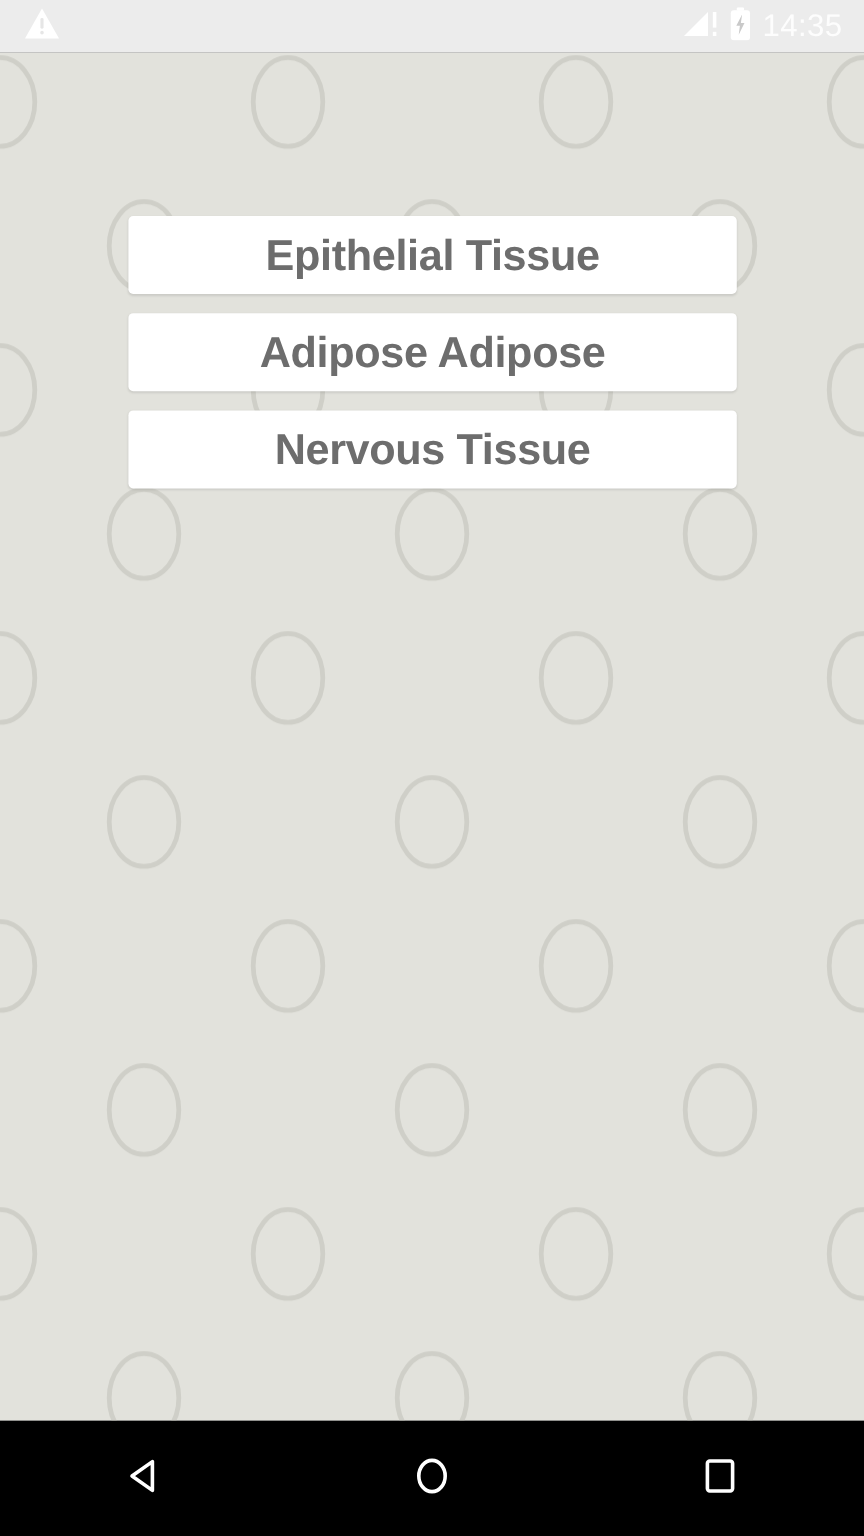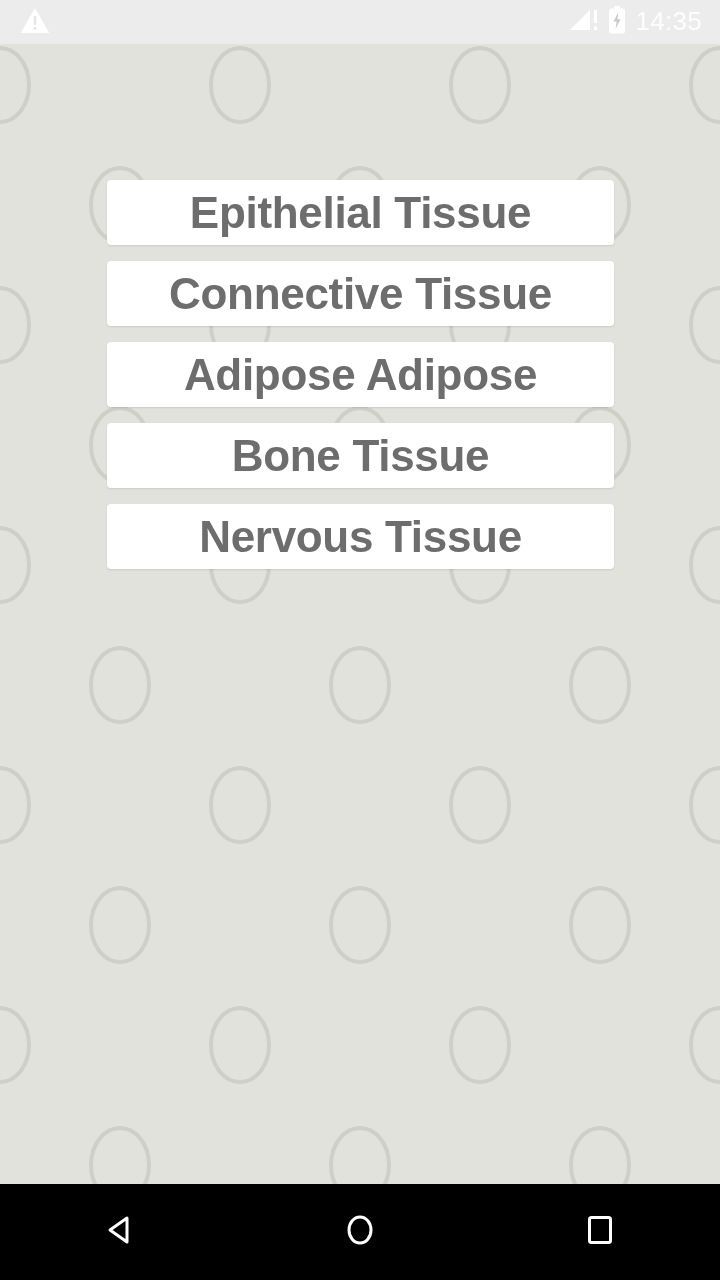--- a/index.html
+++ b/index.html
@@ -81,21 +81,21 @@
     gap: 16px;
   }
   .tissue-button {
     height: 65px;
     background: #ffffff;
     border: none;
     border-radius: 4px;
     box-shadow: 0 1px 2px rgba(0,0,0,0.10);
     color: #6d6d6d;
     font-family: "Liberation Sans", sans-serif;
-    font-size: 44px;
+    font-size: 36px;
     font-weight: bold;
     letter-spacing: -0.3px;
     line-height: 65px;
     text-align: center;
     padding: 0;
     cursor: pointer;
     white-space: nowrap;
     overflow: hidden;
     display: block;
     width: 100%;
@@ -163,23 +163,21 @@
           <ellipse cx="0" cy="44" rx="29" ry="37" fill="none" stroke="#cfcfc8" stroke-width="4"></ellipse>
           <ellipse cx="240" cy="44" rx="29" ry="37" fill="none" stroke="#cfcfc8" stroke-width="4"></ellipse>
           <ellipse cx="120" cy="164" rx="29" ry="37" fill="none" stroke="#cfcfc8" stroke-width="4"></ellipse>
         </pattern>
       </defs>
       <rect x="0" y="0" width="720" height="1140" fill="url(#circleTile)"></rect>
     </svg>
 
     <div id="button-list">
       <button class="tissue-button">Epithelial Tissue</button>
-      <button class="tissue-button">Connective Tissue</button>
       <button class="tissue-button">Adipose Adipose</button>
-      <button class="tissue-button">Bone Tissue</button>
       <button class="tissue-button">Nervous Tissue</button>
     </div>
 
   </div>
 
   <div id="nav-bar">
     <div class="nav-key">
       <span>
         <svg width="34" height="34" viewBox="0 0 34 34" aria-hidden="true">
           <path d="M24 5 L24 29 L7 17 Z" fill="none" stroke="#ffffff" stroke-width="3" stroke-linejoin="round"></path>

